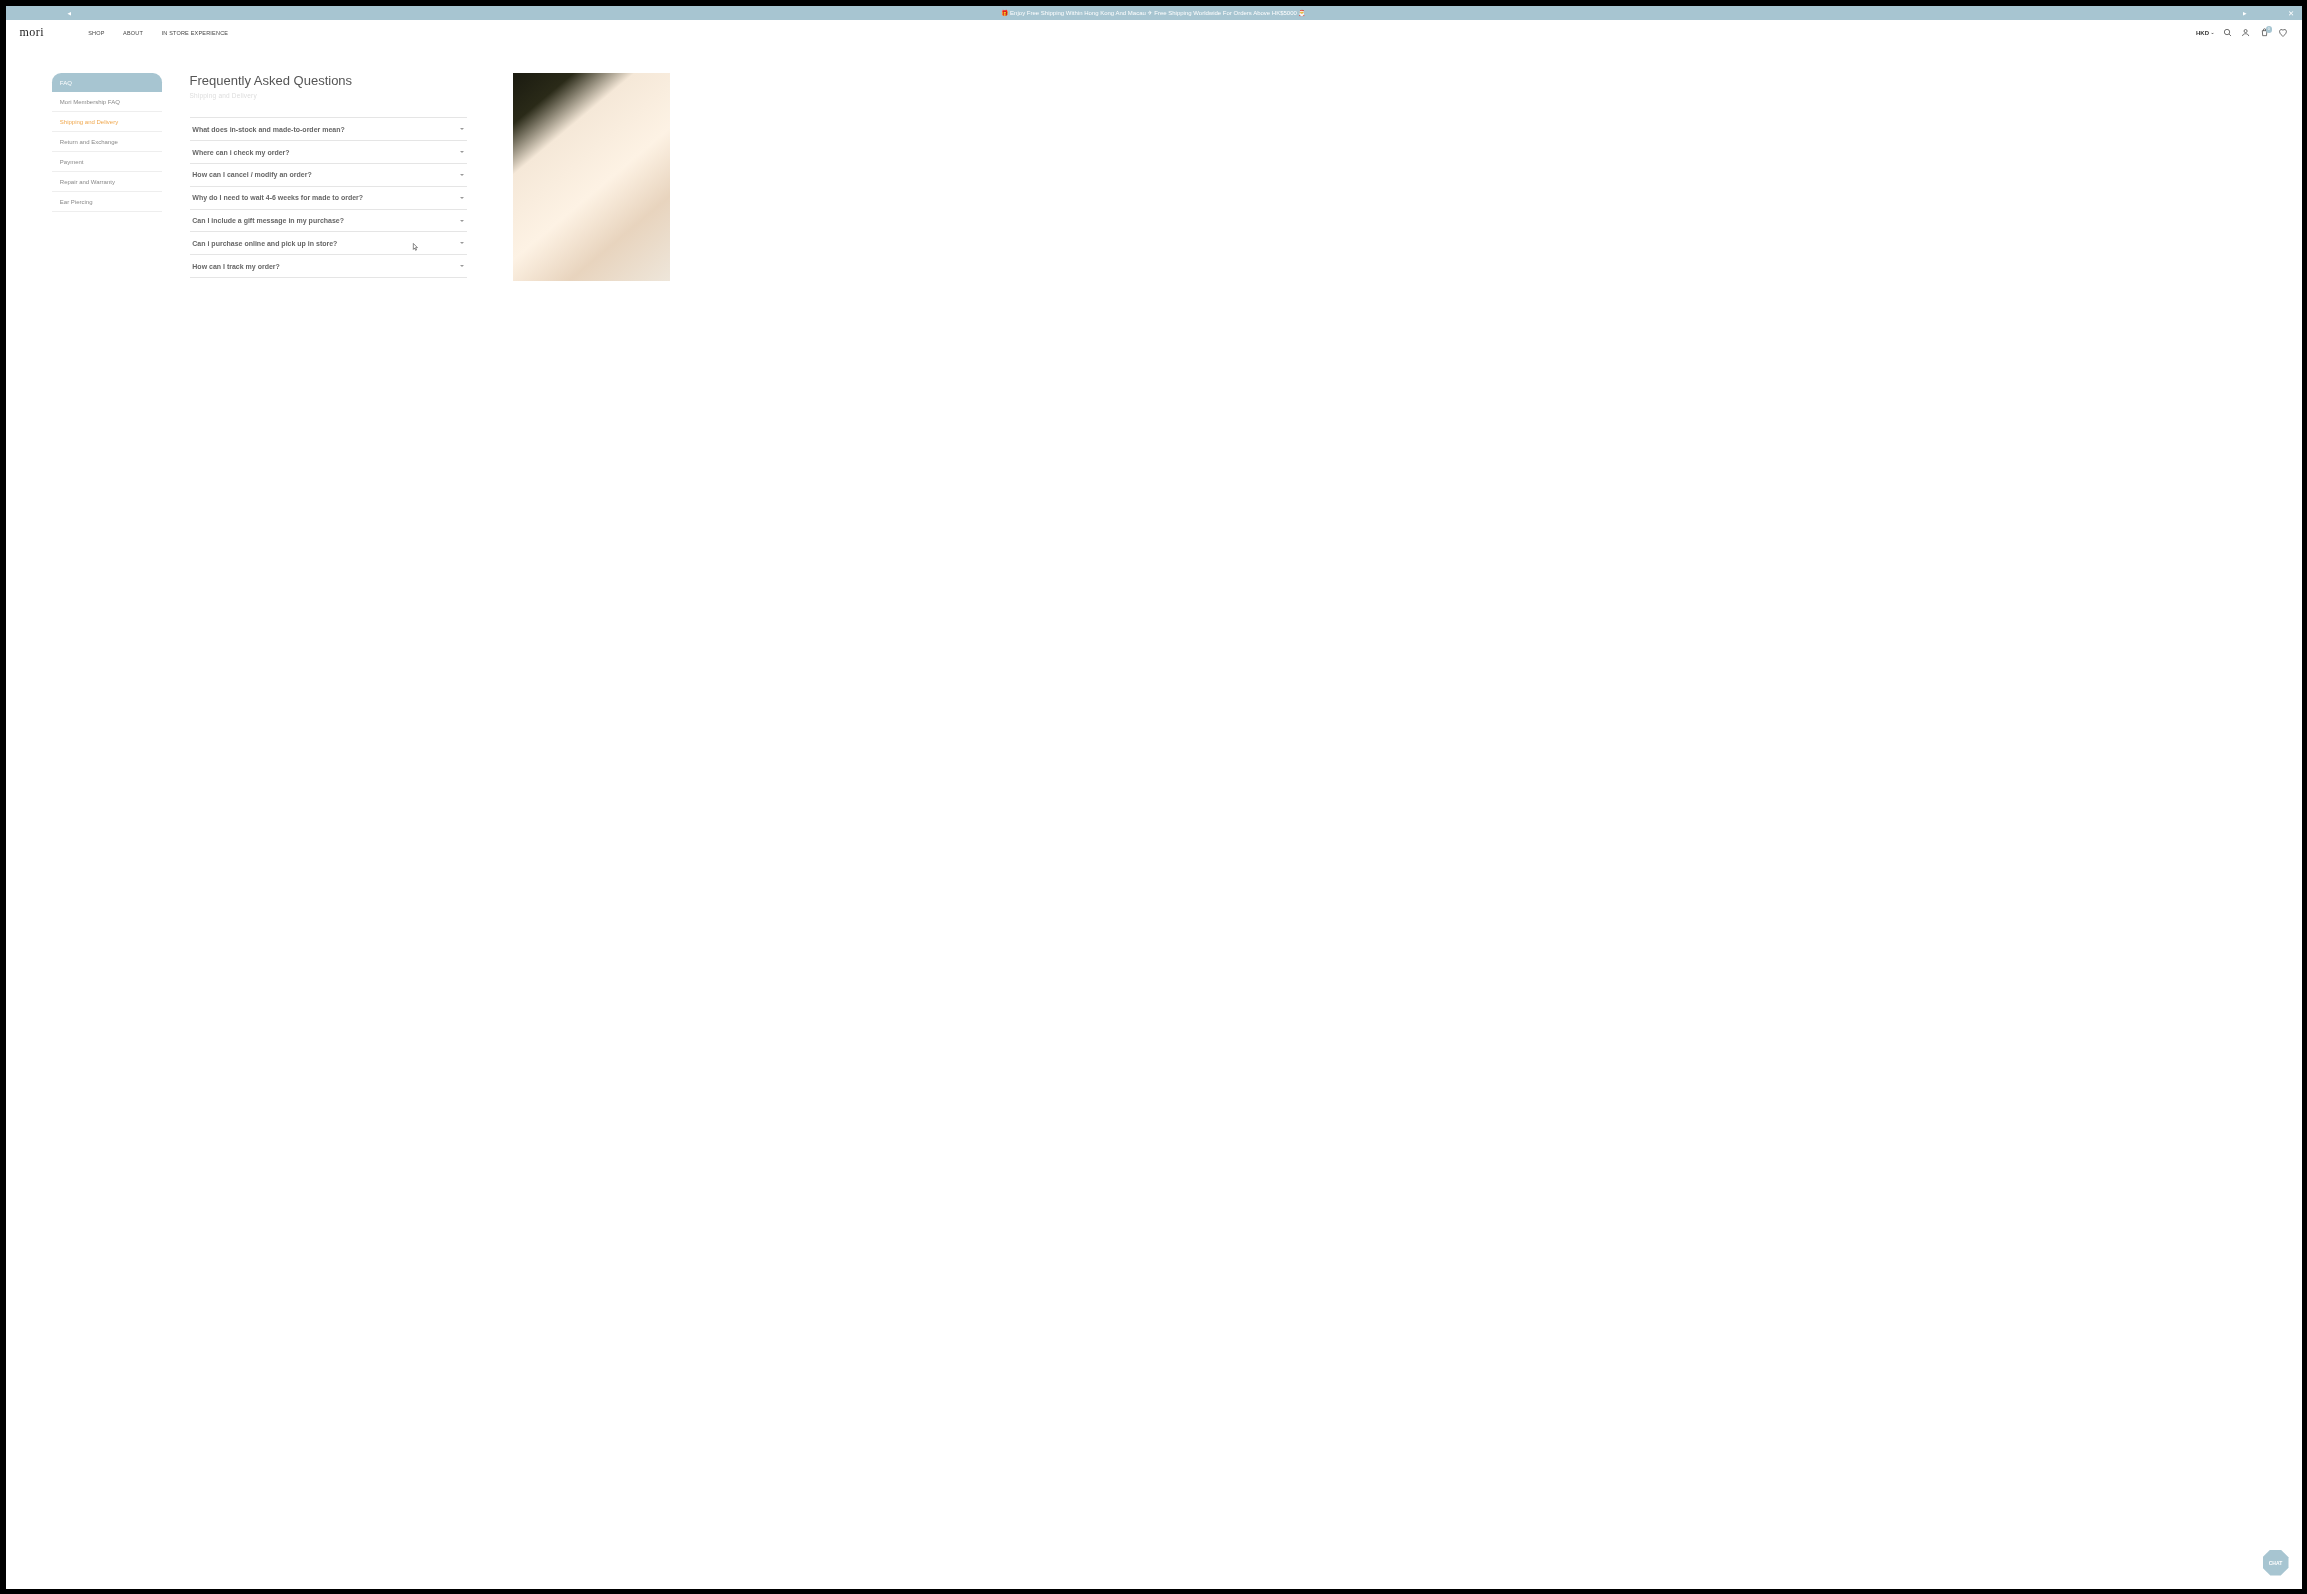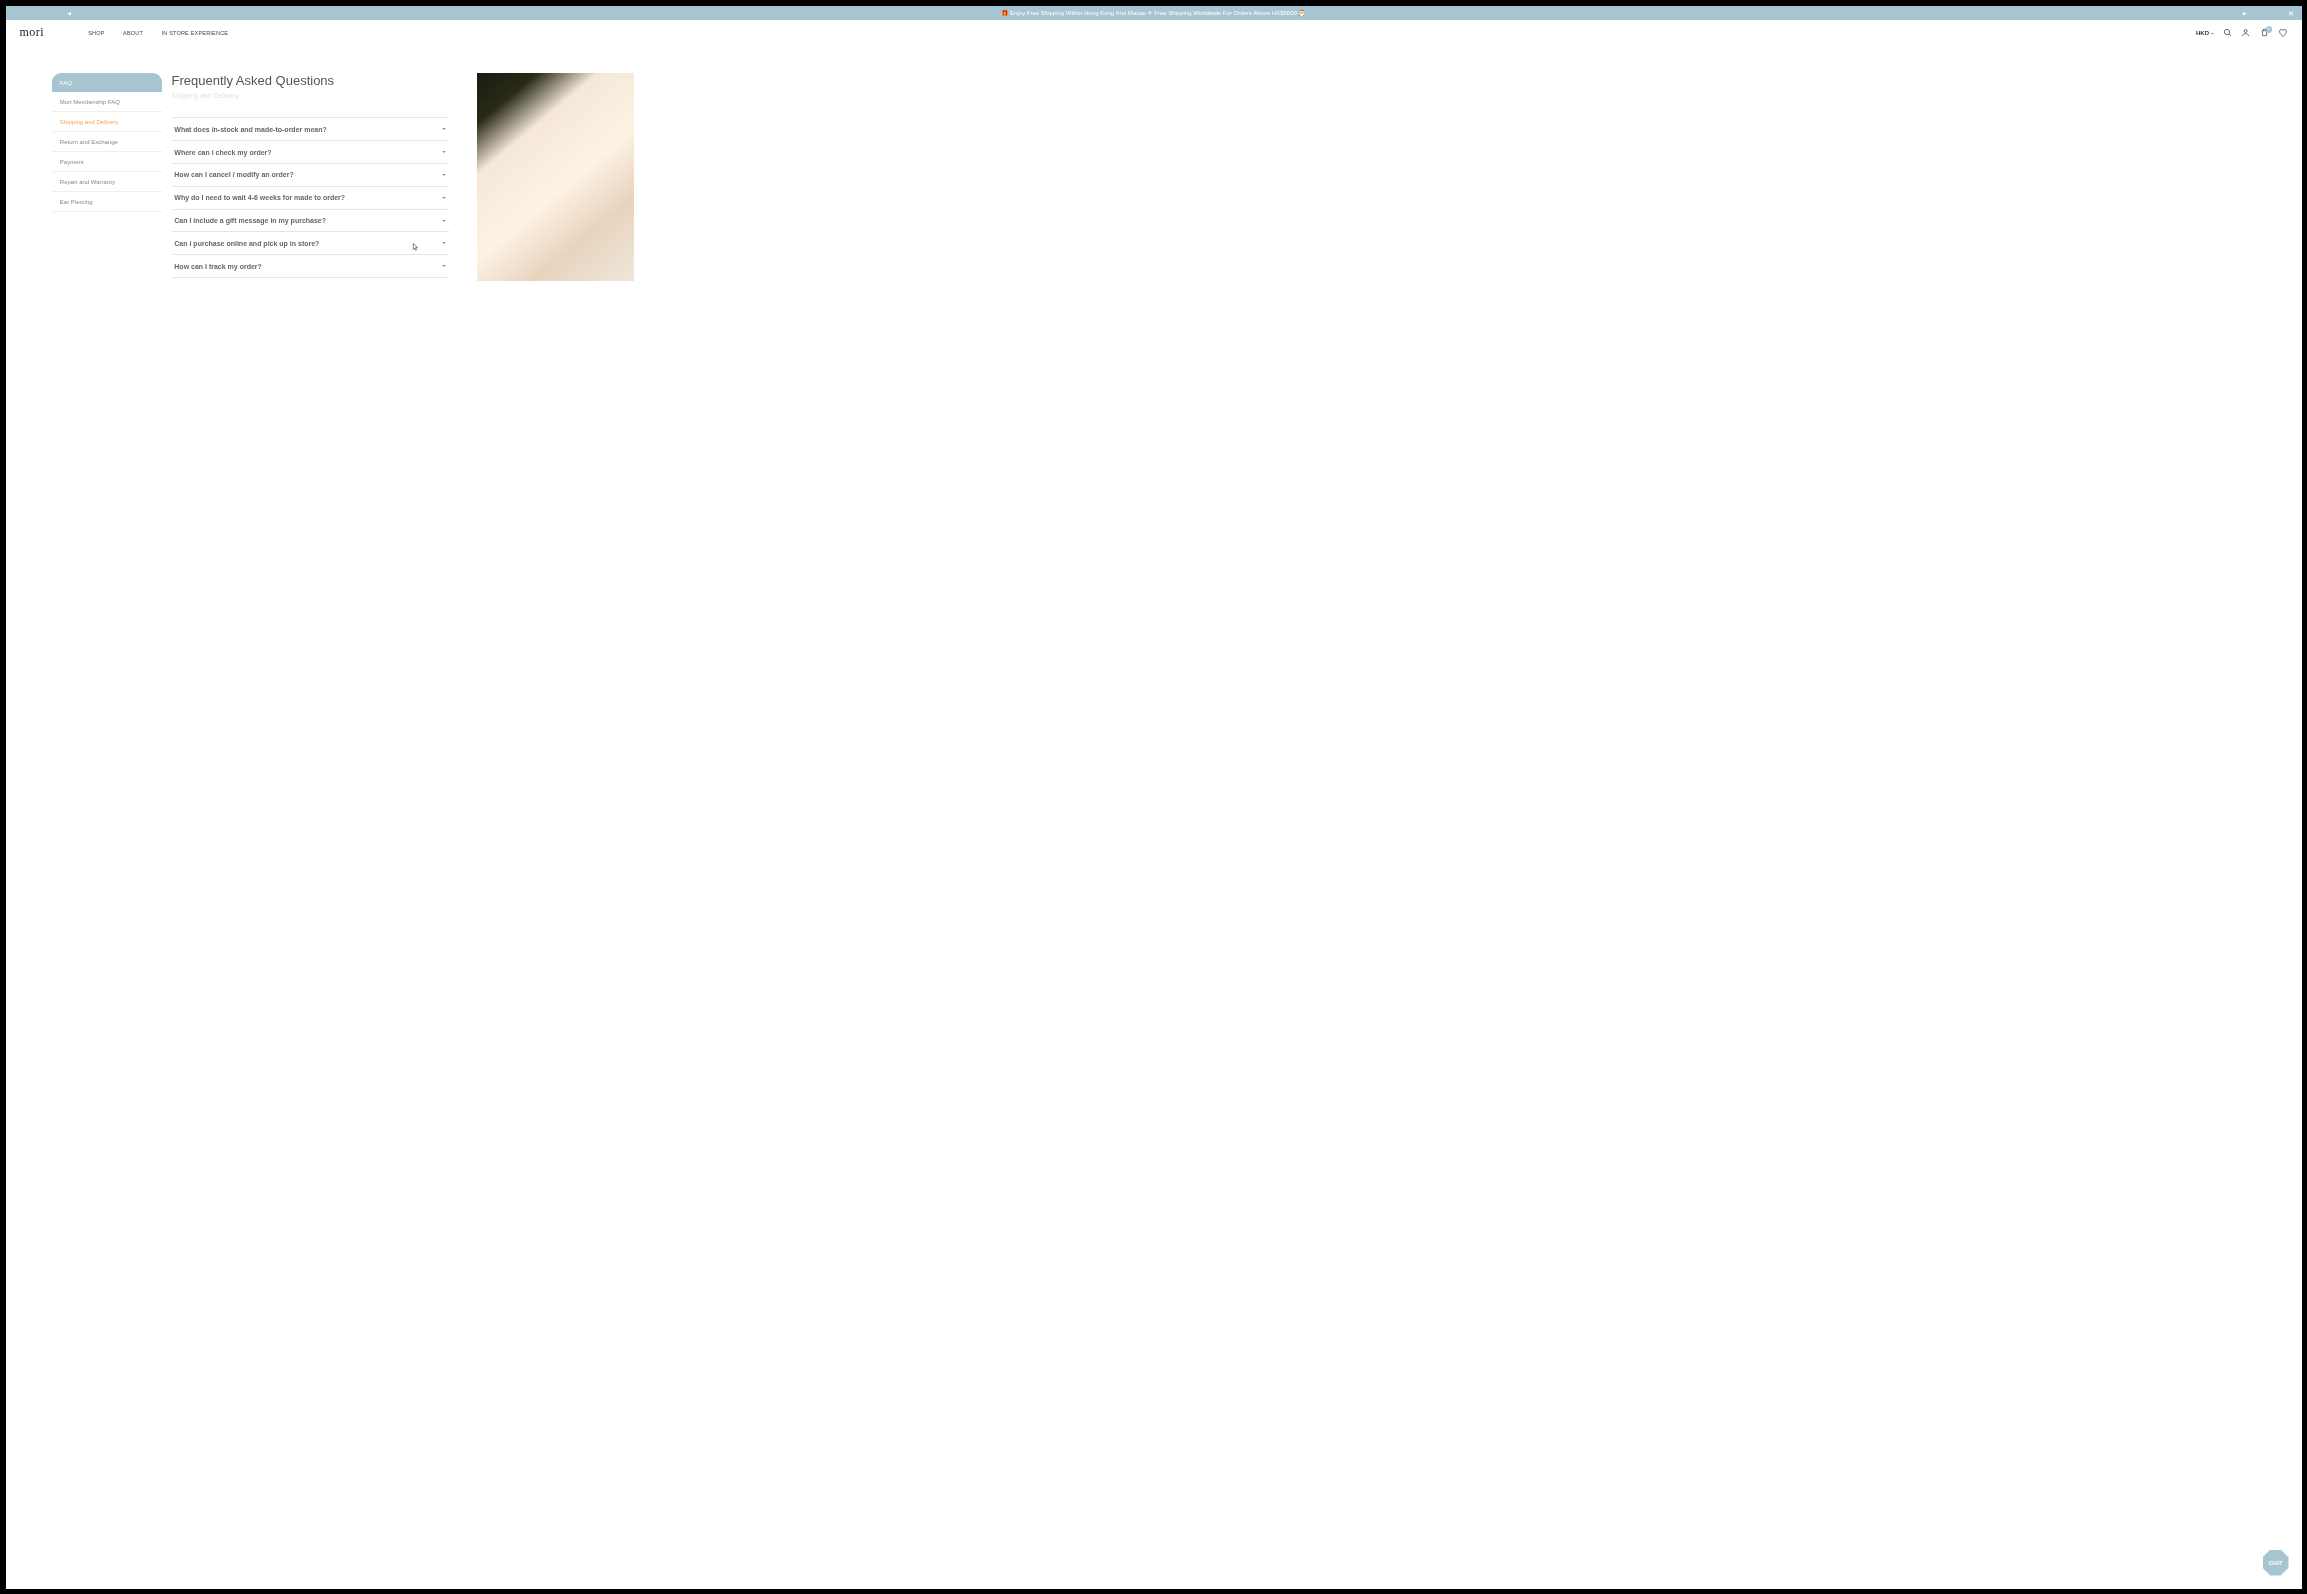--- a/index.html
+++ b/index.html
@@ -111,21 +111,21 @@
     display: flex;
     align-items: center;
     justify-content: center;
   }
 
   
   .content {
     flex: 1;
     display: flex;
     padding: 28px 46px 18.5px 46px;
-    gap: 10px;
+    gap: 28px;
     overflow: hidden;
   }
 
   
   .sidebar { width: 110px; flex-shrink: 0; }
   .sidebar-item {
     padding: 6.5px 8.3px;
     font-size: 6px;
     color: #888;
     border-bottom: 0.5px solid #eee;

